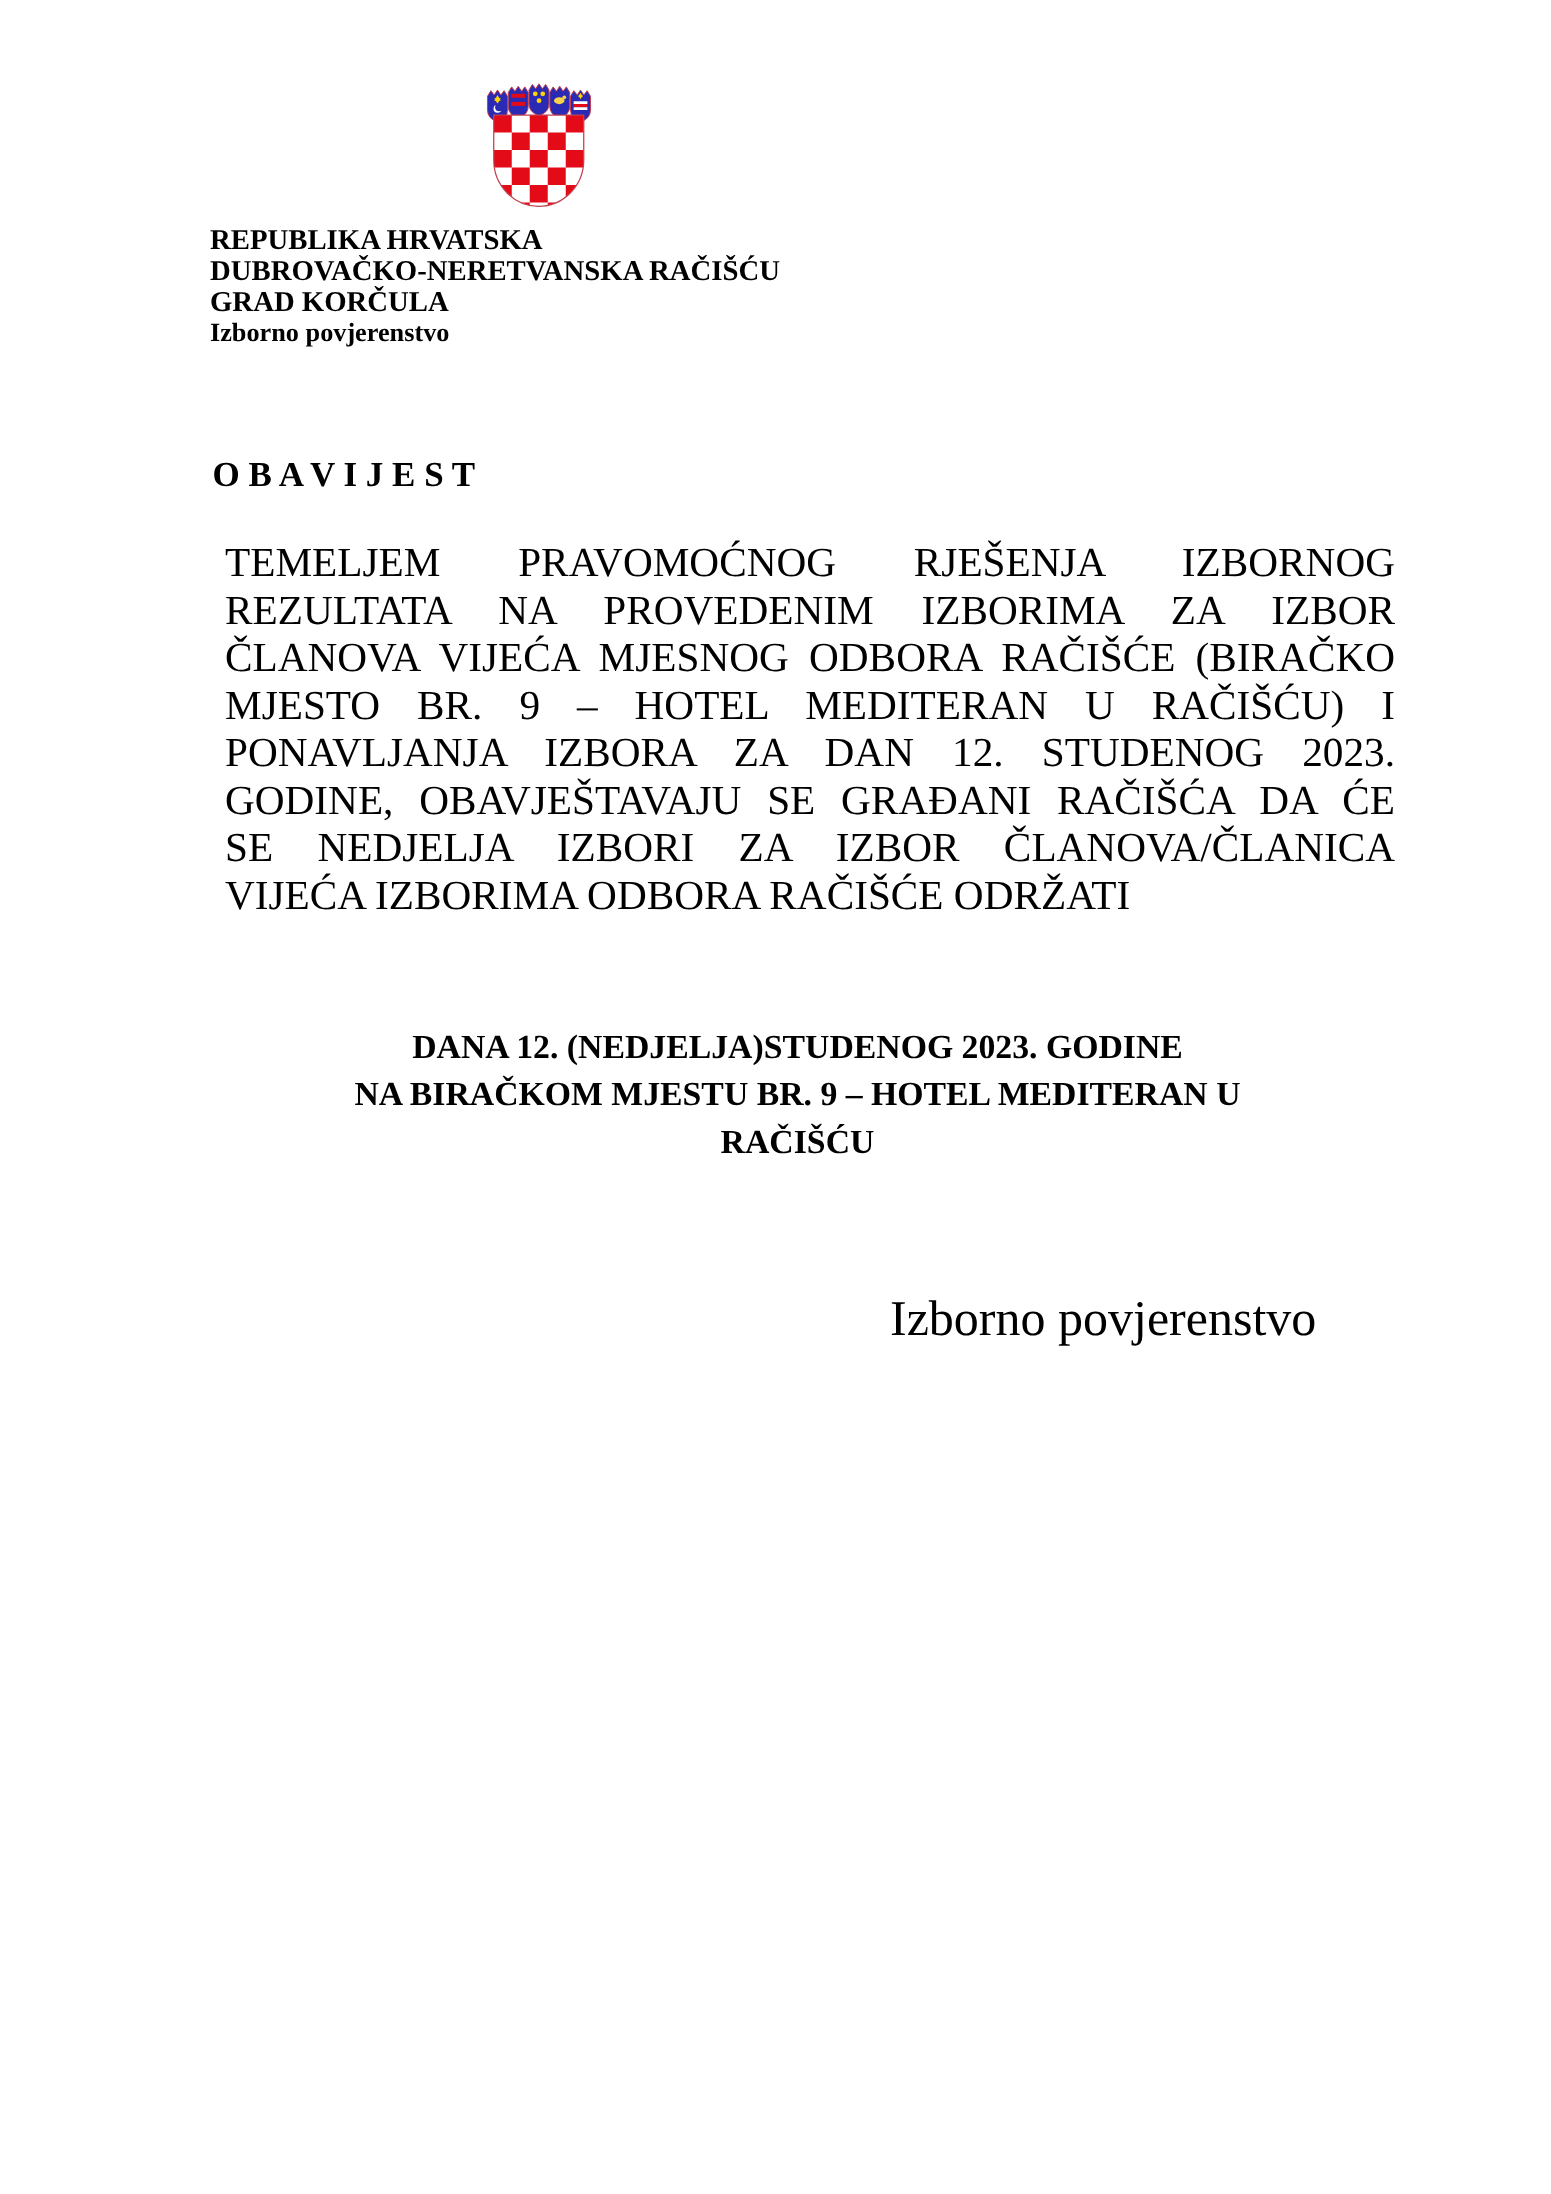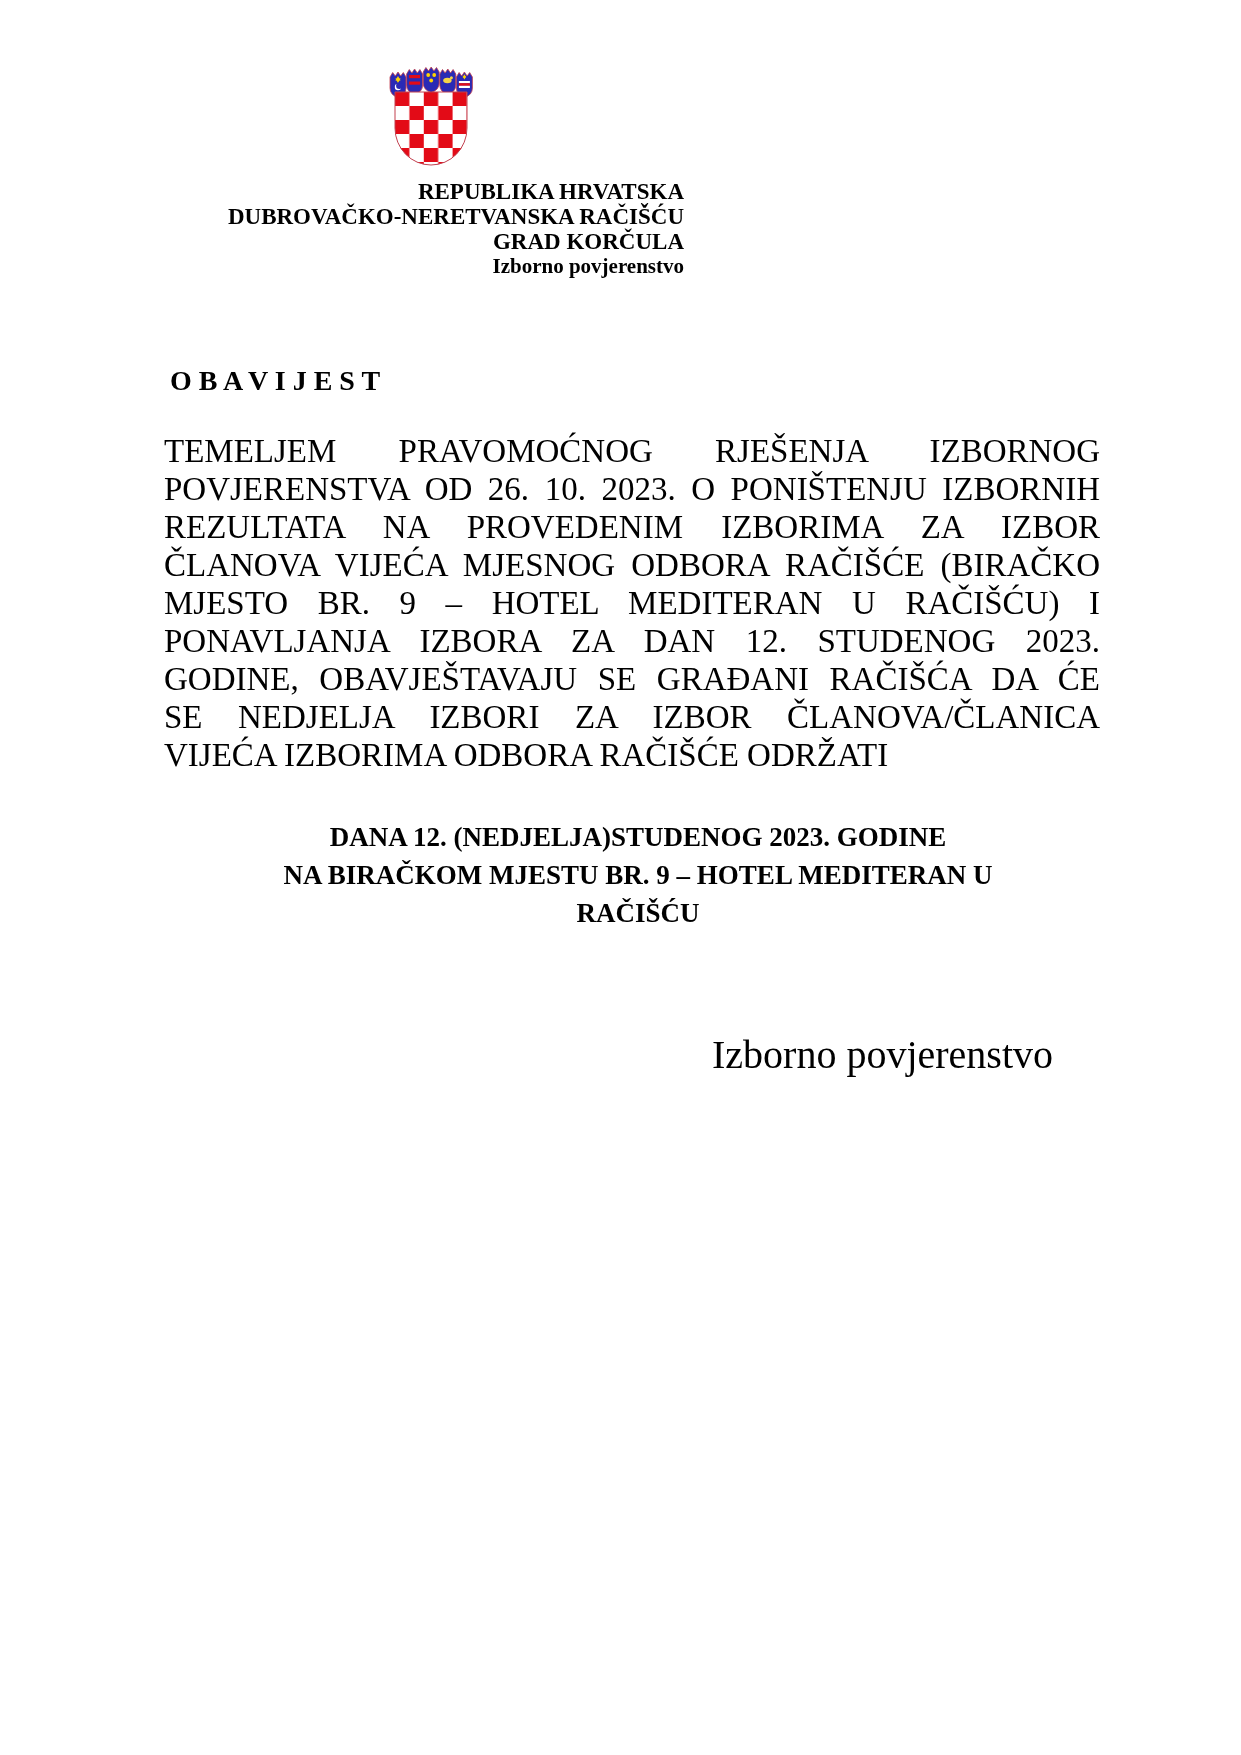--- a/index.html
+++ b/index.html
@@ -7,34 +7,34 @@
     position:relative;
     width:1241px;height:1755px;
     margin:0 auto;
     background:#ffffff;
     color:#000;
     font-family:"Liberation Serif","DejaVu Serif",serif;
     overflow:hidden;
   }
   .header-block{
     position:absolute;left:168px;top:66px;width:516px;
-    text-align:right;
+    text-align:left;
   }
   .coat{display:block;margin:0 auto;width:84px;height:100px;transform:translateX(5px);}
   .header-text{margin-top:13px;}
   .header-line{
     font-weight:bold;font-size:23px;line-height:25px;white-space:nowrap;
   }
   .header-line.small{font-size:21px;}
   .title{
     position:absolute;left:170px;top:358px;width:936px;
     text-align:left;font-weight:bold;font-size:28px;line-height:46px;
   }
   .body-block{
-    position:absolute;left:164px;top:432px;width:936px;
+    position:absolute;left:180px;top:432px;width:936px;
     font-size:33px;line-height:38px;
   }
   .body-line{
     text-align:justify;
     text-align-last:justify;
   }
   .body-line.last{text-align-last:left;}
   .highlight-block{
     position:absolute;left:170px;top:818px;width:936px;
     text-align:center;font-weight:bold;font-size:27px;line-height:38px;
@@ -107,21 +107,20 @@
       <div class="header-line">DUBROVAČKO-NERETVANSKA RAČIŠĆU</div>
       <div class="header-line">GRAD KORČULA</div>
       <div class="header-line small">Izborno povjerenstvo</div>
     </div>
   </div>
 
   <div class="title">O B A V I J E S T</div>
 
   <div class="body-block">
     <div class="body-line">TEMELJEM PRAVOMOĆNOG RJEŠENJA IZBORNOG</div>
-    <div class="body-line">POVJERENSTVA OD 26. 10. 2023. O PONIŠTENJU IZBORNIH</div>
     <div class="body-line">REZULTATA NA PROVEDENIM IZBORIMA ZA IZBOR</div>
     <div class="body-line">ČLANOVA VIJEĆA MJESNOG ODBORA RAČIŠĆE (BIRAČKO</div>
     <div class="body-line">MJESTO BR. 9 – HOTEL MEDITERAN U RAČIŠĆU) I</div>
     <div class="body-line">PONAVLJANJA IZBORA ZA DAN 12. STUDENOG 2023.</div>
     <div class="body-line">GODINE, OBAVJEŠTAVAJU SE GRAĐANI RAČIŠĆA DA ĆE</div>
     <div class="body-line">SE NEDJELJA IZBORI ZA IZBOR ČLANOVA/ČLANICA</div>
     <div class="body-line last">VIJEĆA IZBORIMA ODBORA RAČIŠĆE ODRŽATI</div>
   </div>
 
   <div class="highlight-block">

